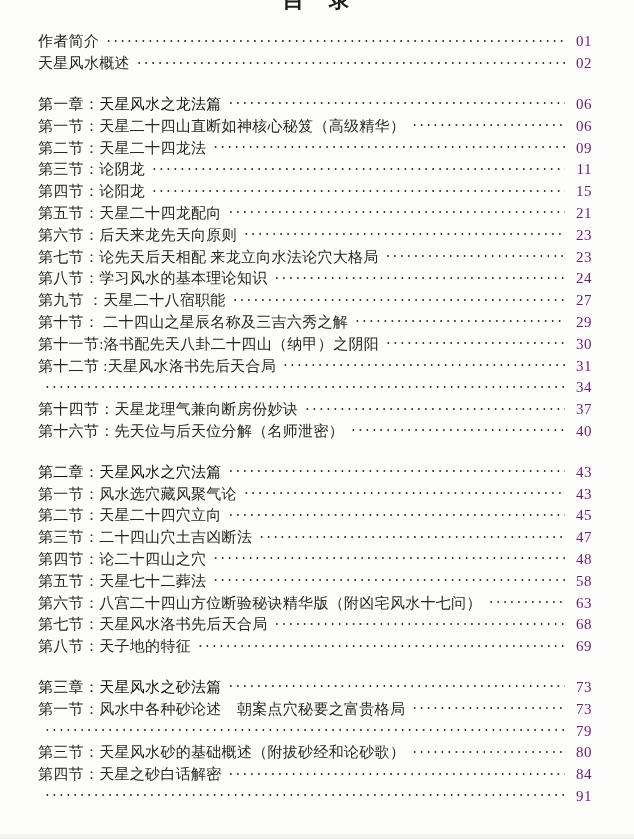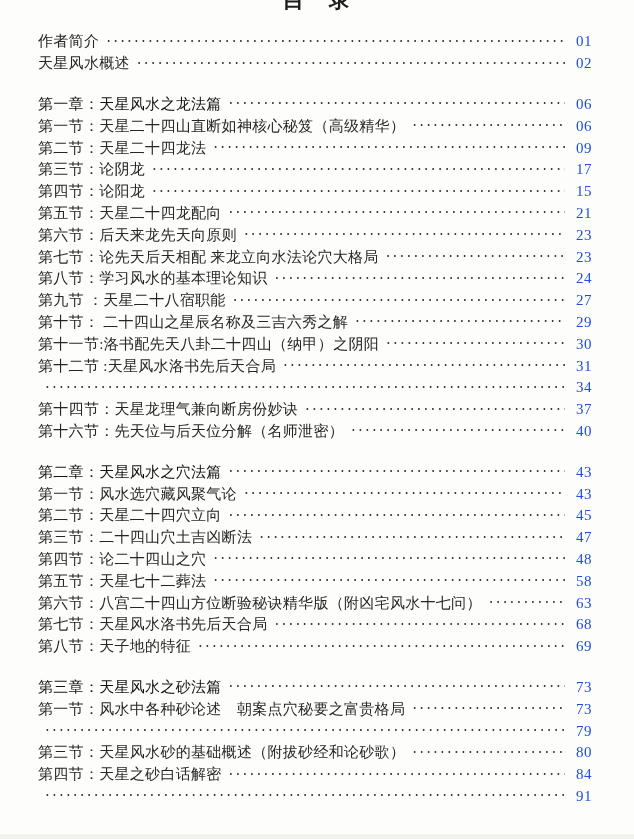--- a/index.html
+++ b/index.html
@@ -49,21 +49,21 @@
     font-family: "DejaVu Sans", sans-serif;
   }
   .row .dots::after {
     content: "········································································································································";
   }
   .row .pageno {
     flex: none;
     min-width: 22px;
     text-align: right;
     font-size: 15px;
-    color: #1d4ed8;
+    color: #701a75;
     letter-spacing: 0.5px;
   }
   .gap { height: 19px; }
   .scan-edge-bottom {
     position: absolute;
     left: 0; bottom: 0;
     width: 100%; height: 5px;
     background: #f2f2ef;
   }
 </style>
@@ -95,21 +95,21 @@
         <span class="pageno">06</span>
       </div>
       <div class="row">
         <span class="label">第二节：天星二十四龙法</span>
         <span class="dots"></span>
         <span class="pageno">09</span>
       </div>
       <div class="row">
         <span class="label">第三节：论阴龙</span>
         <span class="dots"></span>
-        <span class="pageno">17</span>
+        <span class="pageno">11</span>
       </div>
       <div class="row">
         <span class="label">第四节：论阳龙</span>
         <span class="dots"></span>
         <span class="pageno">15</span>
       </div>
       <div class="row">
         <span class="label">第五节：天星二十四龙配向</span>
         <span class="dots"></span>
         <span class="pageno">21</span>

